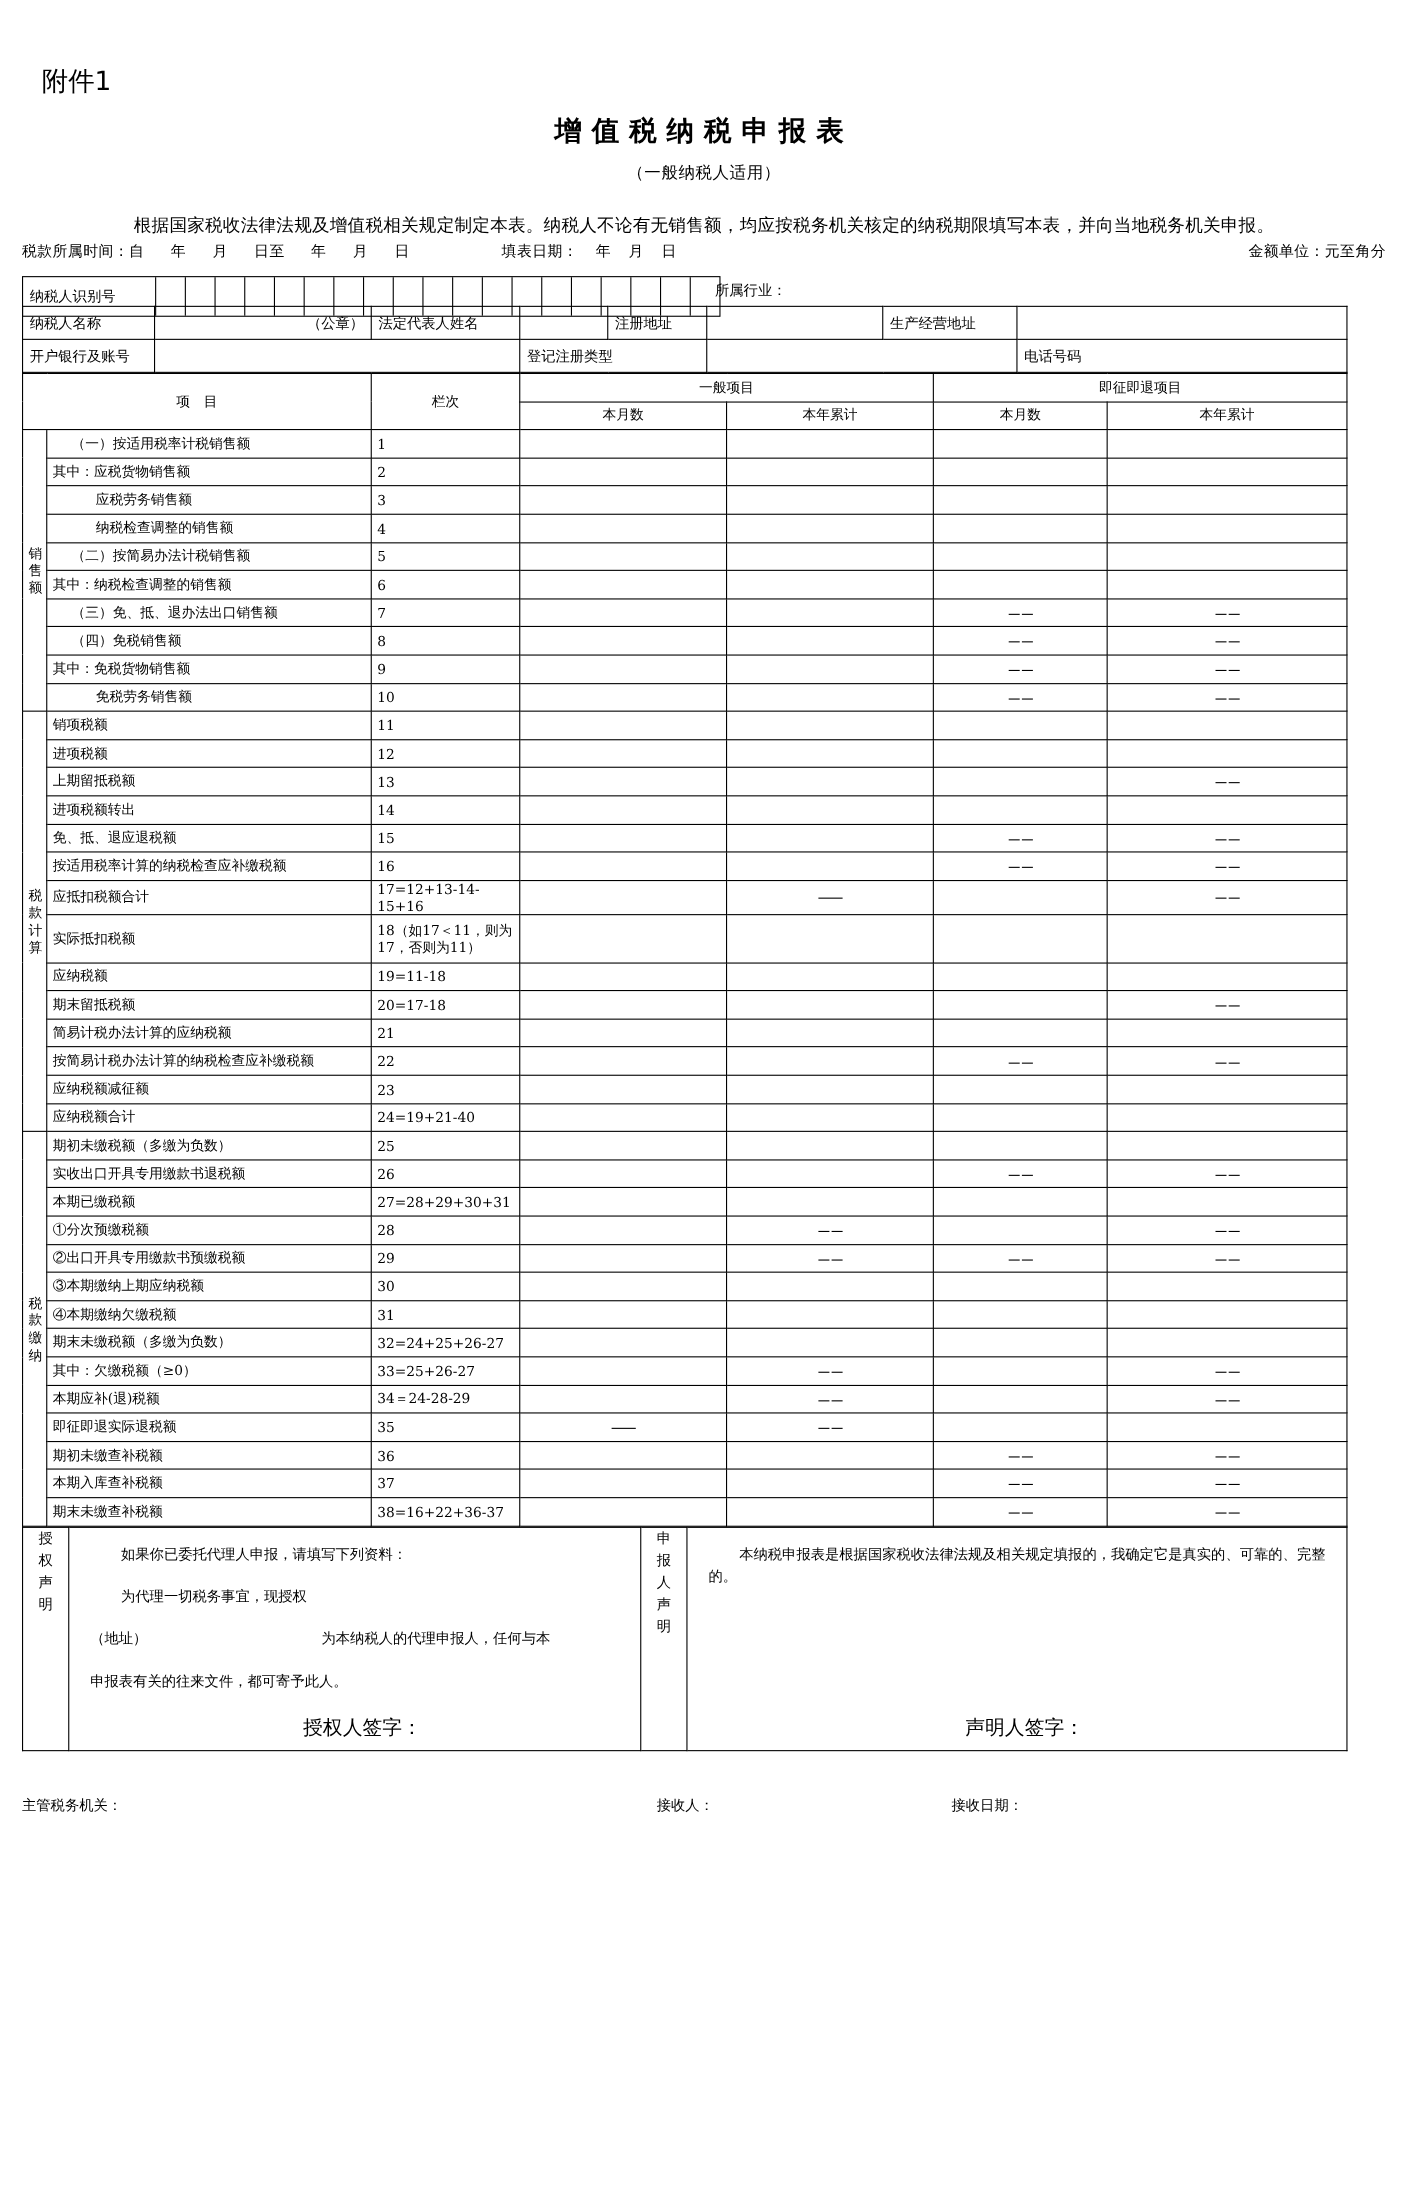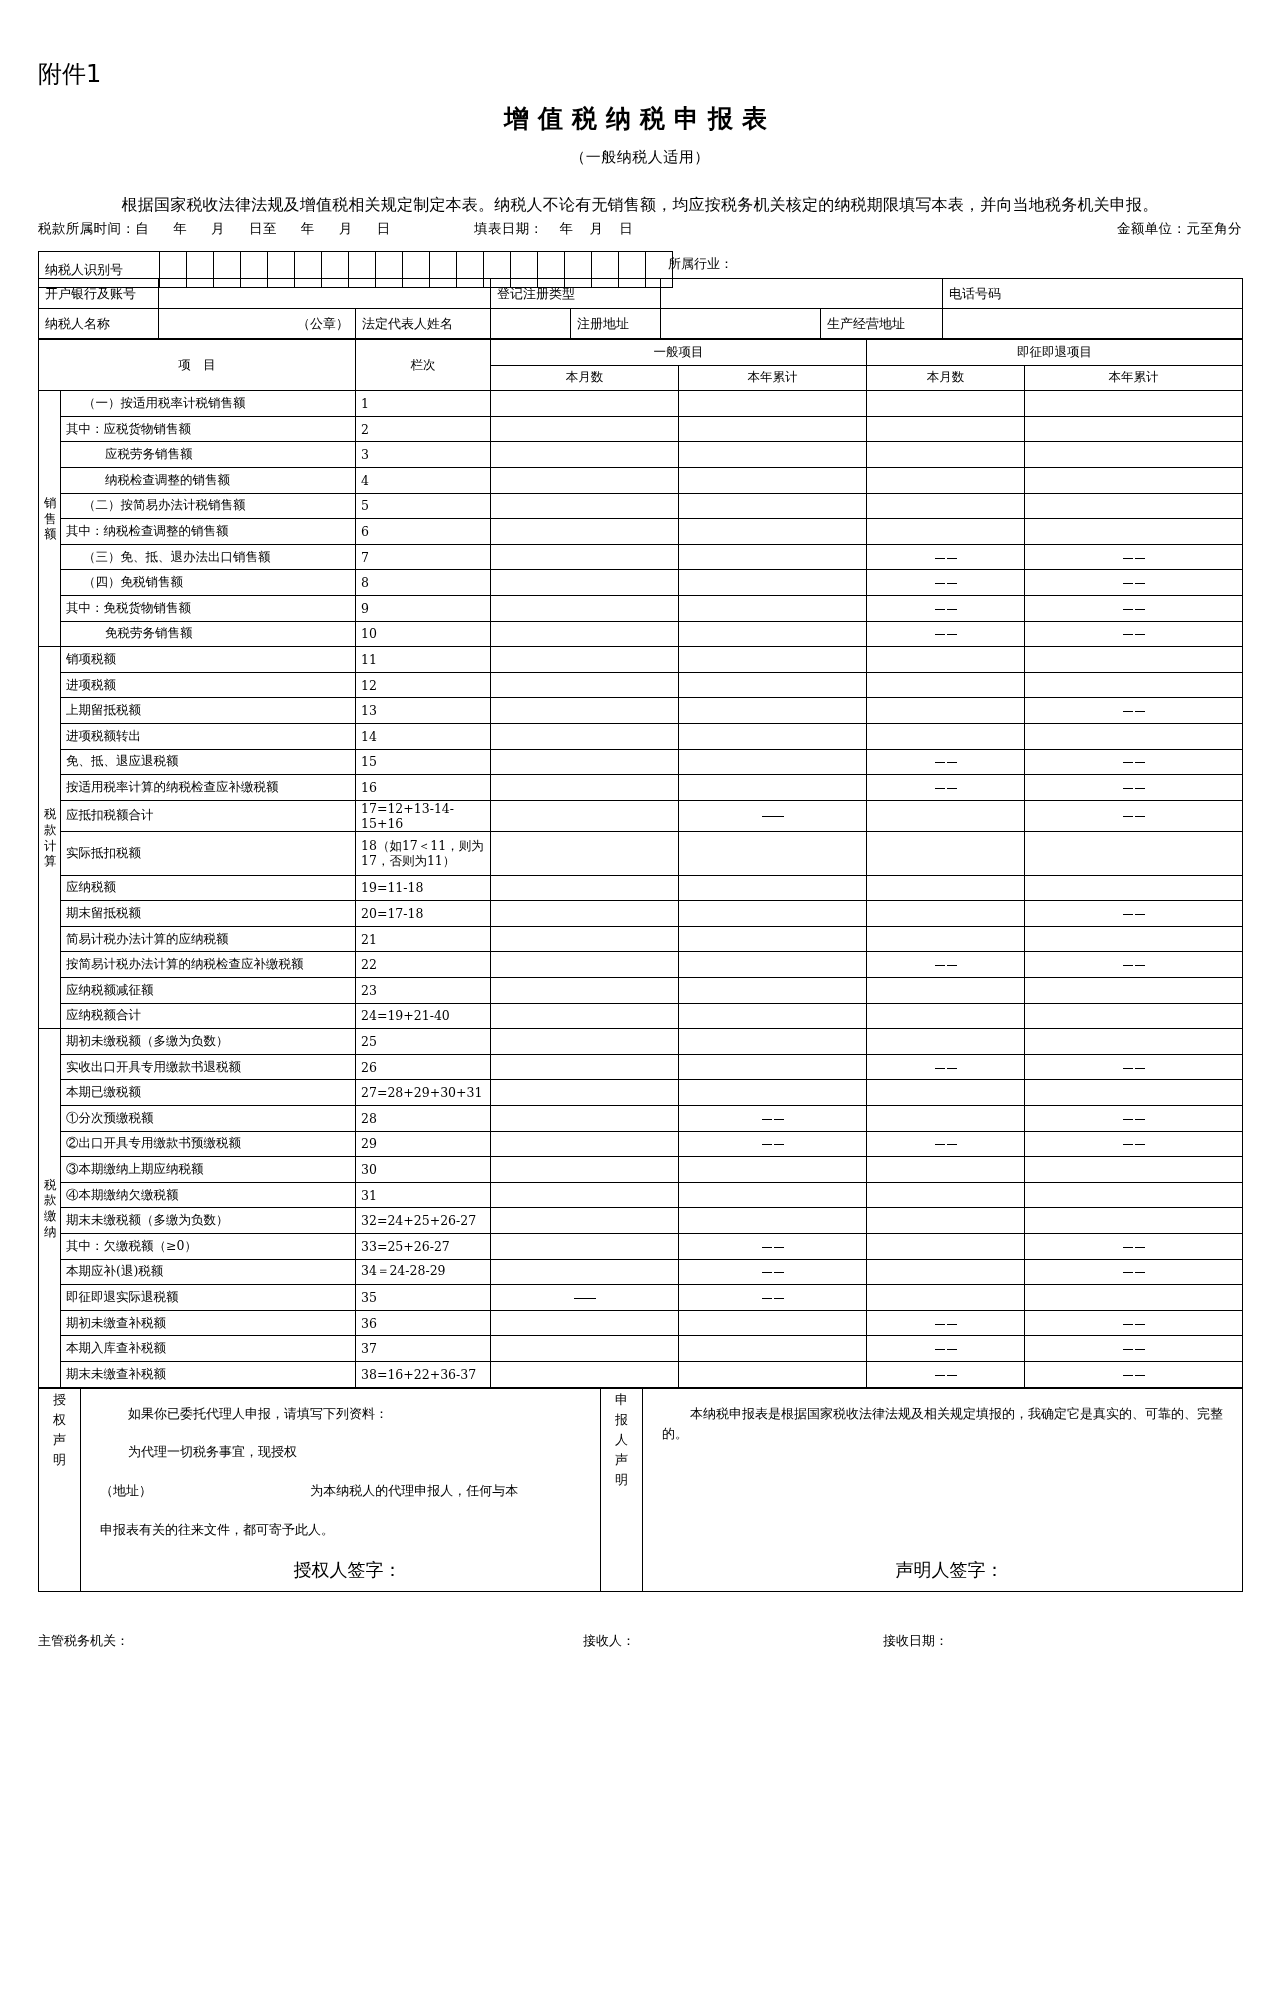--- a/index.html
+++ b/index.html
@@ -13,21 +13,21 @@
     font-family: "DejaVu Serif", "Liberation Serif", serif;
     color: #000000;
     position: relative;
     overflow: hidden;
   }
   .page {
     width: 1280px;
     height: 1996px;
     position: relative;
     box-sizing: border-box;
-    padding: 0 38px;
+    padding: 0 20px;
   }
 
   
   .attach-label {
     position: absolute;
     left: 38px;
     top: 58px;
     font-size: 24px;
     font-family: "DejaVu Sans", "Liberation Sans", sans-serif;
     letter-spacing: 0px;
@@ -187,21 +187,21 @@
   .decl-body.right p { text-indent: 28px; margin-bottom: 8px; }
 
   
   .footer {
     position: relative;
     margin-top: 40px;
     height: 30px;
     font-size: 13px;
   }
   .footer .f1 { position: absolute; left: 0px;   top: 0; }
-  .footer .f2 { position: absolute; left: 545px; top: 0; }
+  .footer .f2 { position: absolute; left: 577px; top: 0; }
   .footer .f3 { position: absolute; left: 845px; top: 0; }
 </style>
 </head>
 <body>
 
 <div class="page">
 
   <div class="attach-label">附件1</div>
 
   <div class="doc-title">增值税纳税申报表</div>
@@ -254,37 +254,37 @@
         <col style="width:197px">
         <col style="width:135px">
       <col style="width:80px">
         <col style="width:90px">
         <col style="width:160px">
       <col style="width:122px">
         <col style="width:300px">
     </colgroup>
     <tbody>
       <tr>
-        <td>开户银行及账号</td>
-        <td colspan="2"></td>
-        <td colspan="2">登记注册类型</td>
-        <td colspan="2"></td>
-        <td>
-          <span>电话号码</span>
-        </td>
-      </tr>
-      <tr>
         <td>纳税人名称</td>
         <td class="seal">（公章）</td>
         <td>法定代表人姓名</td>
         <td></td>
         <td>注册地址</td>
         <td></td>
         <td>生产经营地址</td>
         <td></td>
+      </tr>
+      <tr>
+        <td>开户银行及账号</td>
+        <td colspan="2"></td>
+        <td colspan="2">登记注册类型</td>
+        <td colspan="2"></td>
+        <td>
+          <span>电话号码</span>
+        </td>
       </tr>
     </tbody>
   </table>
 
   <table class="main">
     <colgroup>
       <col style="width:22px">
         <col style="width:295px">
         <col style="width:135px">
       <col style="width:188px">

